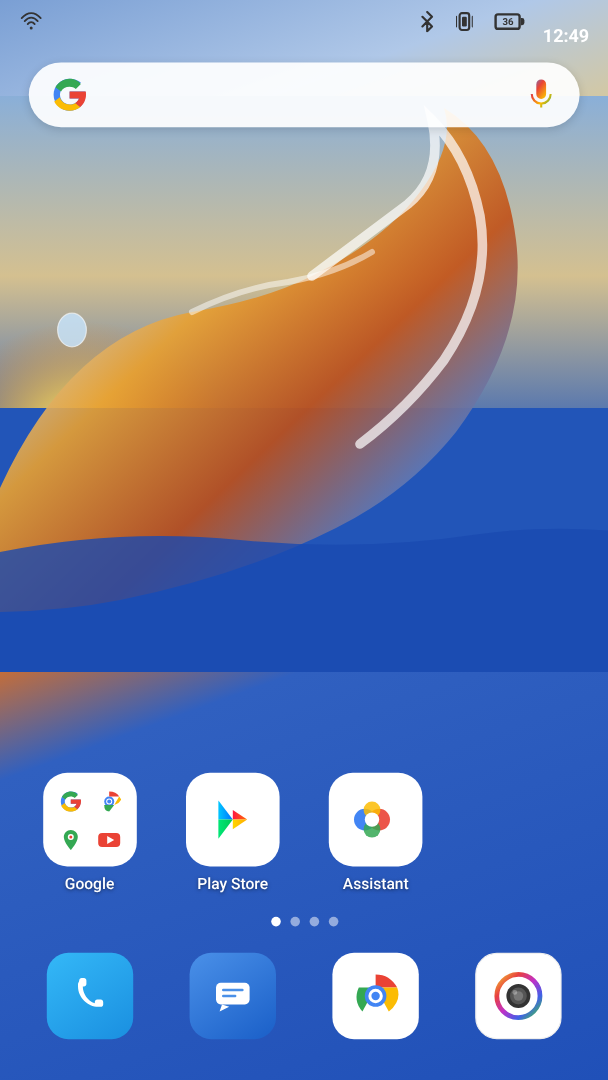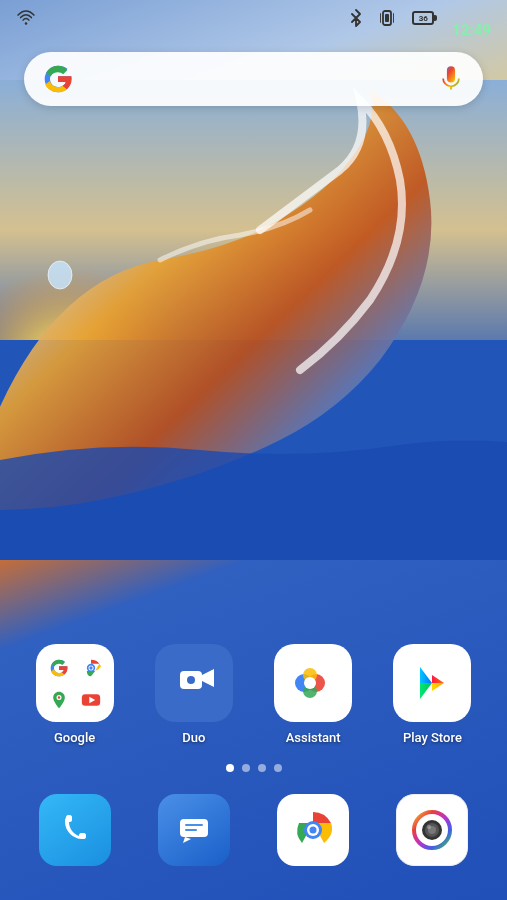--- a/index.html
+++ b/index.html
@@ -331,21 +331,21 @@
       <rect x="3" y="2" width="8" height="14" rx="2" fill="none" stroke="#333" stroke-width="1.8"></rect>
       <rect x="5" y="5" width="4" height="8" rx="1" fill="#333"></rect>
       <line x1="0" y1="5" x2="0" y2="13" stroke="#333" stroke-width="1.8" stroke-linecap="round"></line>
       <line x1="14" y1="5" x2="14" y2="13" stroke="#333" stroke-width="1.8" stroke-linecap="round"></line>
     </svg>
 
     <div class="battery-icon">
       <span style="font-size:8px;font-weight:700;color:#333;">36</span>
     </div>
 
-    <span style="font-size:15px;font-weight:700;color:#86efac;margin-top:24px;">12:49</span>
+    <span style="font-size:15px;font-weight:700;color:#ffffff;margin-top:24px;">12:49</span>
   </div>
 </div>
 
 <div class="search-bar">
 
   <svg class="google-g" viewBox="0 0 48 48">
     <path fill="#4285F4" d="M44.5 20H24v8.5h11.7C34.3 33.3 29.8 36 24 36c-6.6 0-12-5.4-12-12s5.4-12 12-12c3 0 5.7 1.1 7.8 2.9l6.3-6.3C34.3 5.7 29.4 4 24 4 12.9 4 4 12.9 4 24s8.9 20 20 20c11 0 19.7-8 19.7-20 0-1.3-.1-2.7-.2-4z"></path>
     <path fill="#34A853" d="M6.3 14.7l7 5.1C15 16.5 19.2 14 24 14c3 0 5.7 1.1 7.8 2.9l6.3-6.3C34.3 5.7 29.4 4 24 4 16.3 4 9.7 8.5 6.3 14.7z"></path>
     <path fill="#FBBC04" d="M24 44c5.2 0 9.9-1.7 13.6-4.7l-6.3-5.2C29.5 35.5 26.9 36 24 36c-5.7 0-10.5-3.8-12.2-9l-7 5.4C8.1 39.3 15.5 44 24 44z"></path>
     <path fill="#EA4335" d="M44.5 20H24v8.5h11.7c-.9 2.4-2.6 4.4-4.8 5.7l6.3 5.2C41.2 36.2 44.5 30.5 44.5 24c0-1.3-.1-2.7-.2-4z"></path>
@@ -402,44 +402,20 @@
       <div class="google-folder-app" style="background:white;">
         <svg width="20" height="20" viewBox="0 0 48 48">
           <rect x="2" y="10" width="44" height="28" rx="8" fill="#EA4335"></rect>
           <polygon points="20,16 34,24 20,32" fill="white"></polygon>
         </svg>
       </div>
     </div>
     <span class="app-label">Google</span>
   </div>
 
-  <div class="app-item">
-    <div class="duo-icon-bg app-icon">
-      <svg width="44" height="44" viewBox="0 0 44 44">
-        <rect x="8" y="10" width="22" height="18" rx="4" fill="white"></rect>
-        <polygon points="30,14 42,8 42,26 30,20" fill="white"></polygon>
-        <circle cx="19" cy="19" r="4" fill="#3a6bc8"></circle>
-      </svg>
-    </div>
-    <span class="app-label">Duo</span>
-  </div>
-
-  <div class="app-item">
-    <div class="assistant-icon-bg app-icon">
-      <svg width="46" height="46" viewBox="0 0 46 46">
-
-        <circle cx="14" cy="23" r="9" fill="#4285F4"></circle>
-        <circle cx="26" cy="23" r="9" fill="#EA4335" opacity="0.9"></circle>
-        <circle cx="20" cy="15" r="7" fill="#FBBC04" opacity="0.85"></circle>
-        <circle cx="20" cy="31" r="7" fill="#34A853" opacity="0.85"></circle>
-        <circle cx="20" cy="23" r="6" fill="white"></circle>
-      </svg>
-    </div>
-    <span class="app-label">Assistant</span>
-  </div>
 
   <div class="app-item">
     <div class="playstore-icon-bg app-icon">
       <svg width="44" height="44" viewBox="0 0 44 44">
         <defs>
           <linearGradient id="pg1" x1="0%" y1="0%" x2="100%" y2="0%">
             <stop offset="0%" stop-color="#00C6FF"></stop>
             <stop offset="100%" stop-color="#0072FF"></stop>
           </linearGradient>
           <linearGradient id="pg2" x1="0%" y1="0%" x2="100%" y2="0%">
@@ -462,20 +438,34 @@
 
         <polygon points="10,22 22,22 10,38" fill="url(#pg2)"></polygon>
 
         <polygon points="22,22 34,22 22,14" fill="url(#pg3)"></polygon>
 
         <polygon points="22,22 34,22 22,30" fill="url(#pg4)"></polygon>
       </svg>
     </div>
     <span class="app-label">Play Store</span>
   </div>
+
+  <div class="app-item">
+    <div class="assistant-icon-bg app-icon">
+      <svg width="46" height="46" viewBox="0 0 46 46">
+
+        <circle cx="14" cy="23" r="9" fill="#4285F4"></circle>
+        <circle cx="26" cy="23" r="9" fill="#EA4335" opacity="0.9"></circle>
+        <circle cx="20" cy="15" r="7" fill="#FBBC04" opacity="0.85"></circle>
+        <circle cx="20" cy="31" r="7" fill="#34A853" opacity="0.85"></circle>
+        <circle cx="20" cy="23" r="6" fill="white"></circle>
+      </svg>
+    </div>
+    <span class="app-label">Assistant</span>
+  </div>
 </div>
 
 <div class="page-dots">
   <div class="dot active"></div>
   <div class="dot"></div>
   <div class="dot"></div>
   <div class="dot"></div>
 </div>
 
 <div class="dock">

